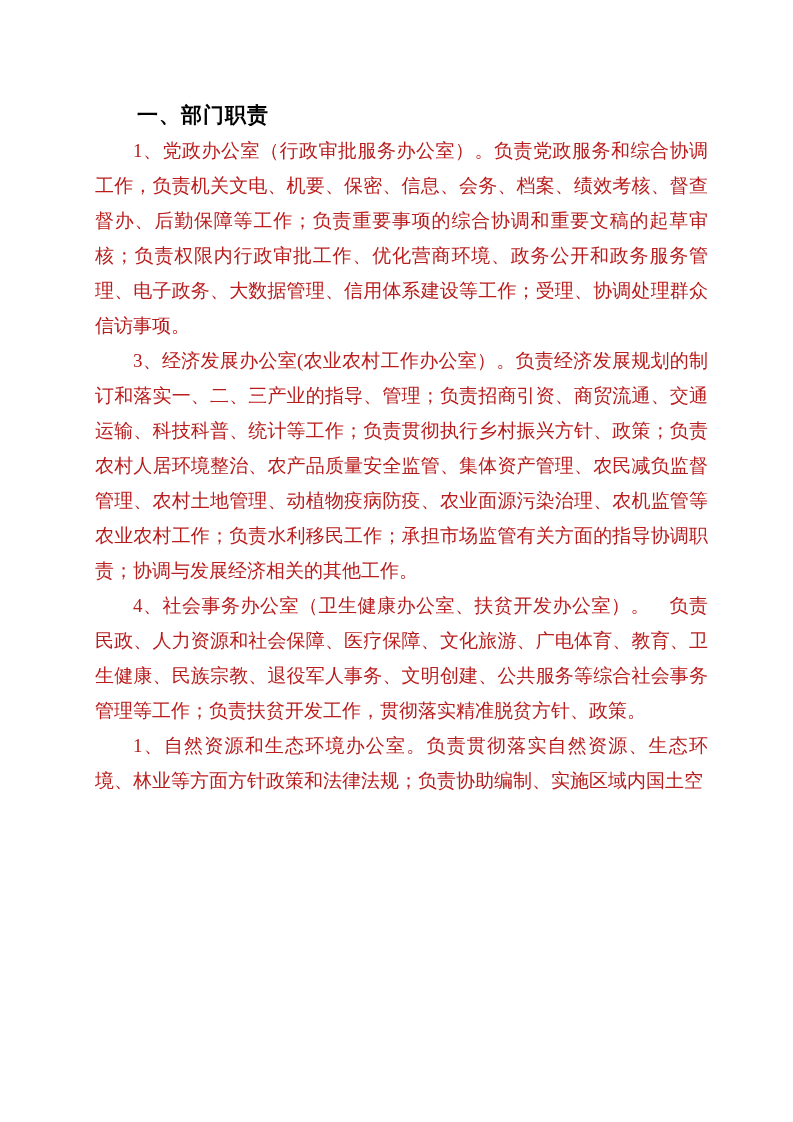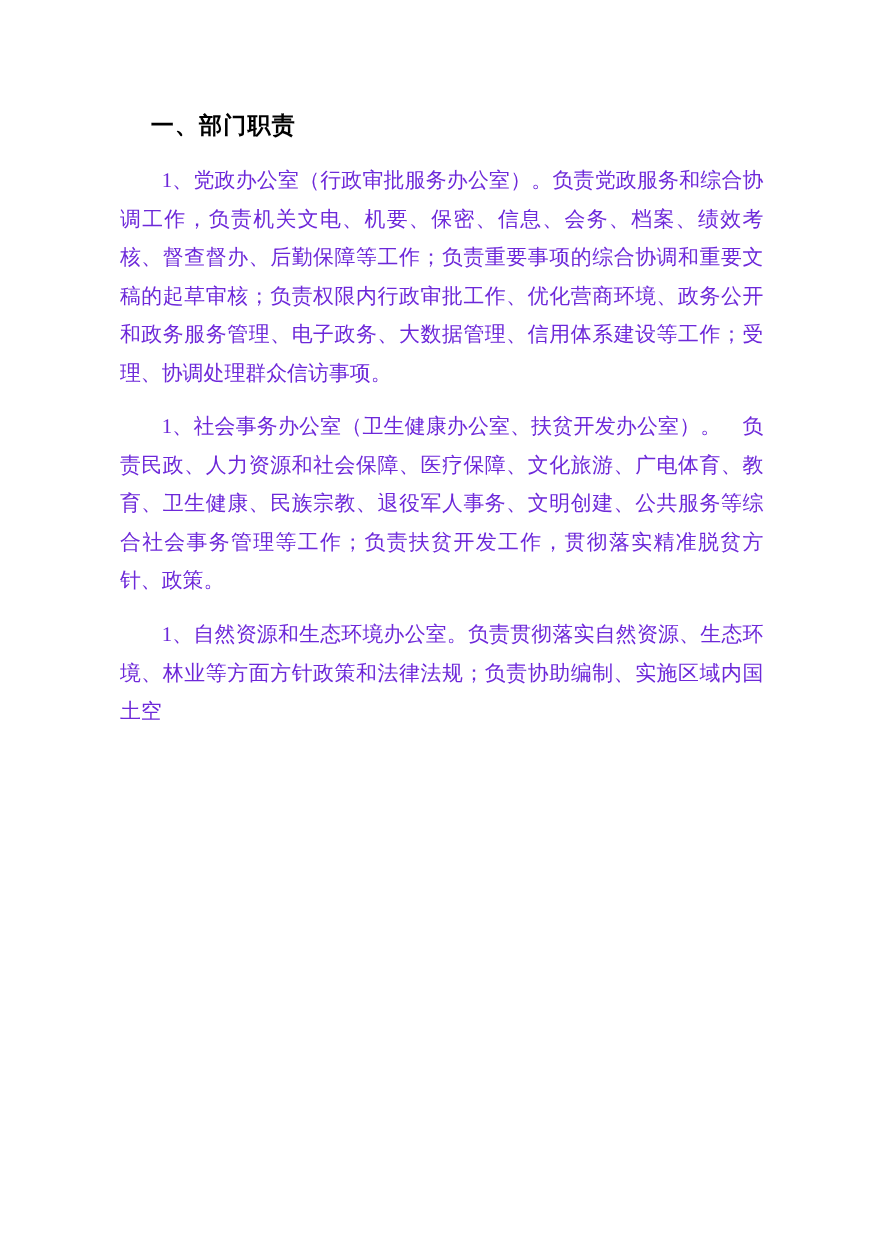--- a/index.html
+++ b/index.html
@@ -28,30 +28,31 @@
       line-height: 36px;
       margin: 0;
       text-indent: 2em;
       letter-spacing: 1px;
       white-space: nowrap;
     }
     .para {
       font-family: "Liberation Serif", "DejaVu Serif", serif;
       font-size: 19px;
       line-height: 35px;
-      margin: 14px;
+      margin: 0;
       text-align: justify;
       text-justify: inter-ideograph;
       text-indent: 2em;
-      color: #6d28d9;
+      color: #b91c1c;
     }
   </style>
 </head>
 <body>
 
 <div class="page">
   <div class="content">
     <h1 class="heading">一、部门职责</h1>
     <p class="para">1、党政办公室（行政审批服务办公室）。负责党政服务和综合协调工作，负责机关文电、机要、保密、信息、会务、档案、绩效考核、督查督办、后勤保障等工作；负责重要事项的综合协调和重要文稿的起草审核；负责权限内行政审批工作、优化营商环境、政务公开和政务服务管理、电子政务、大数据管理、信用体系建设等工作；受理、协调处理群众信访事项。</p>
-    <p class="para">1、社会事务办公室（卫生健康办公室、扶贫开发办公室）。　负责民政、人力资源和社会保障、医疗保障、文化旅游、广电体育、教育、卫生健康、民族宗教、退役军人事务、文明创建、公共服务等综合社会事务管理等工作；负责扶贫开发工作，贯彻落实精准脱贫方针、政策。</p>
+    <p class="para">3、经济发展办公室(农业农村工作办公室）。负责经济发展规划的制订和落实一、二、三产业的指导、管理；负责招商引资、商贸流通、交通运输、科技科普、统计等工作；负责贯彻执行乡村振兴方针、政策；负责农村人居环境整治、农产品质量安全监管、集体资产管理、农民减负监督管理、农村土地管理、动植物疫病防疫、农业面源污染治理、农机监管等农业农村工作；负责水利移民工作；承担市场监管有关方面的指导协调职责；协调与发展经济相关的其他工作。</p>
+    <p class="para">4、社会事务办公室（卫生健康办公室、扶贫开发办公室）。　负责民政、人力资源和社会保障、医疗保障、文化旅游、广电体育、教育、卫生健康、民族宗教、退役军人事务、文明创建、公共服务等综合社会事务管理等工作；负责扶贫开发工作，贯彻落实精准脱贫方针、政策。</p>
     <p class="para">1、自然资源和生态环境办公室。负责贯彻落实自然资源、生态环境、林业等方面方针政策和法律法规；负责协助编制、实施区域内国土空</p>
   </div>
 </div>
 
 </body></html>

